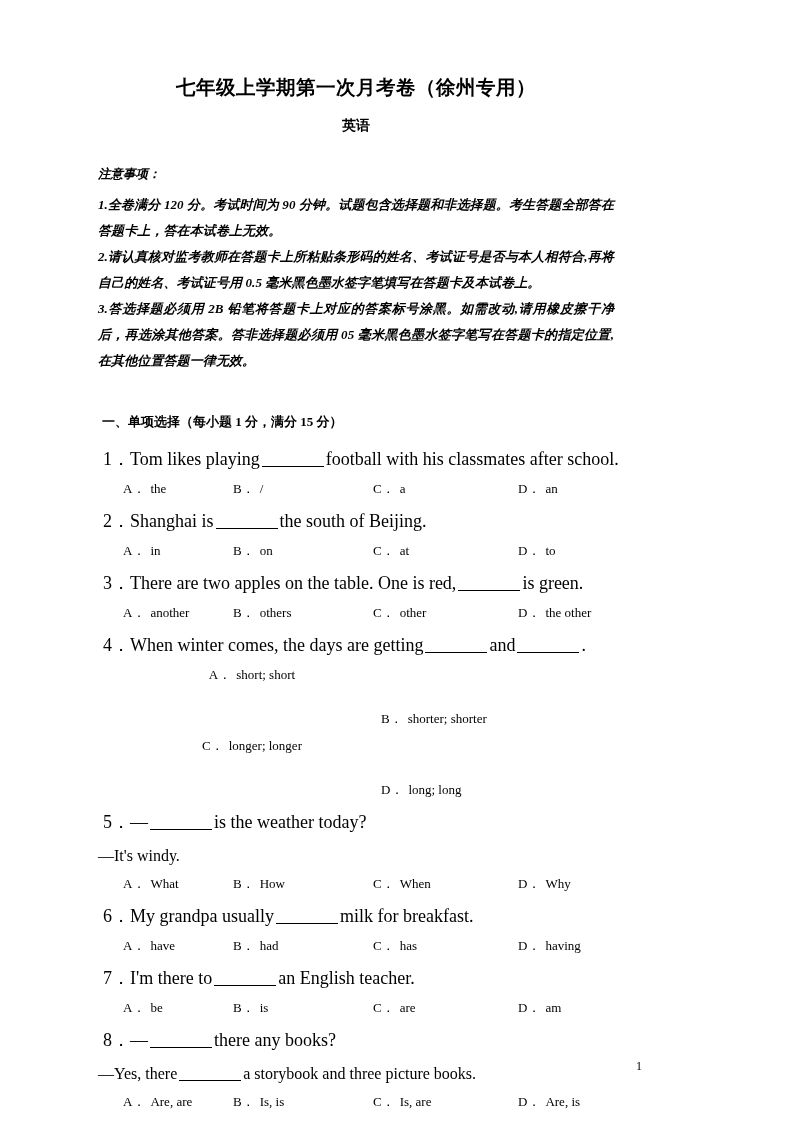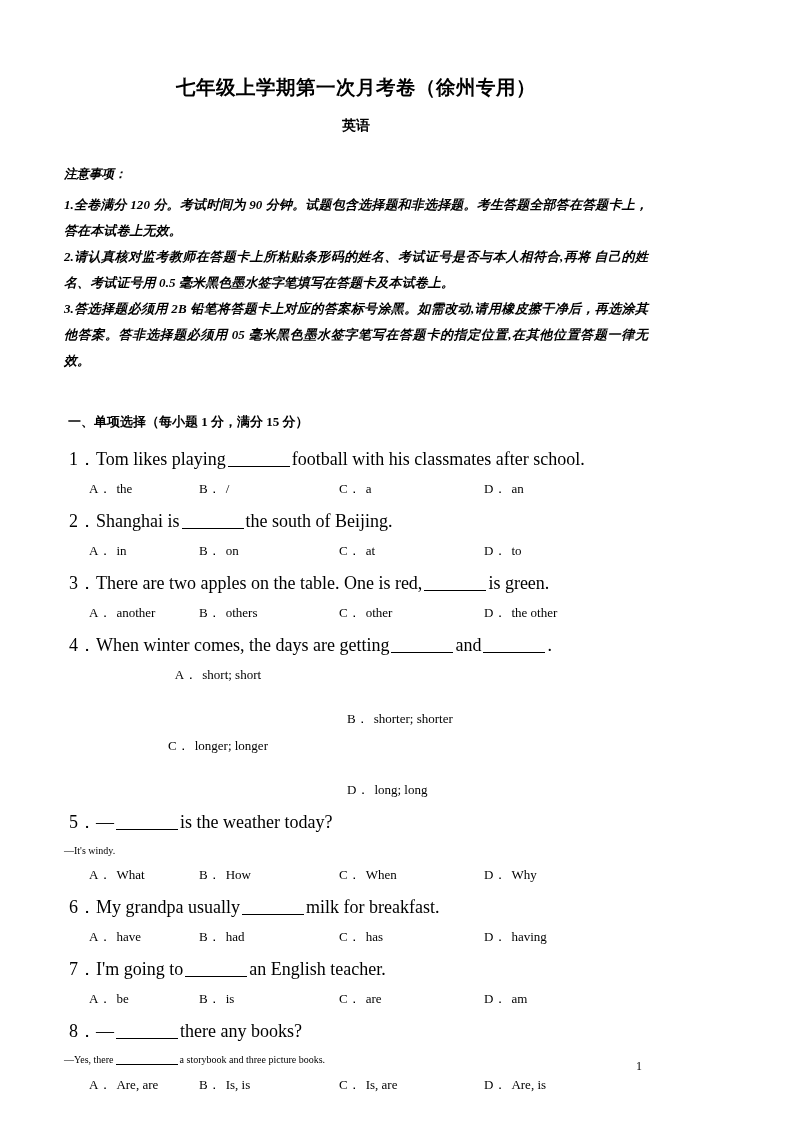--- a/index.html
+++ b/index.html
@@ -14,21 +14,21 @@
     font-family: "Liberation Serif", "DejaVu Serif", serif;
     color: #000000;
     overflow: hidden;
   }
   .page {
     position: absolute;
     left: 0; top: 0;
     width: 712px;
     height: 1122px;
     box-sizing: border-box;
-    padding: 0 64px;
+    padding: 0 98px;
   }
 
   
   .doc-title {
     text-align: center;
     font-size: 19.5px;
     font-weight: 700;
     letter-spacing: 0.5px;
     margin: 0;
     padding-top: 75px;
@@ -87,21 +87,21 @@
     line-height: 1.45;
     margin: 0;
     padding-left: 5px;
     white-space: nowrap;
   }
   .q-num {
     display: inline-block;
     min-width: 20px;
   }
   .q-dialog-line {
-    font-size: 10px;
+    font-size: 16px;
     line-height: 1.45;
     margin: 0;
     padding-top: 9px;
     padding-left: 0px;
     white-space: nowrap;
   }
   .blank {
     display: inline-block;
     border-bottom: 1px solid #000;
     width: 62px;
@@ -186,21 +186,21 @@
       <div class="q-block">
         <p class="q-stem"><span class="q-num">5．</span><span>—</span><span class="blank"></span><span>is the weather today?</span></p>
         <p class="q-dialog-line">—It's windy.</p>
         <div class="opts four"><span class="opt"><span class="lab">A．</span><span>What</span></span><span class="opt"><span class="lab">B．</span><span>How</span></span><span class="opt"><span class="lab">C．</span><span>When</span></span><span class="opt"><span class="lab">D．</span><span>Why</span></span></div>
       </div>
       <div class="q-block">
         <p class="q-stem"><span class="q-num">6．</span><span>My grandpa usually</span><span class="blank"></span><span>milk for breakfast.</span></p>
         <div class="opts four"><span class="opt"><span class="lab">A．</span><span>have</span></span><span class="opt"><span class="lab">B．</span><span>had</span></span><span class="opt"><span class="lab">C．</span><span>has</span></span><span class="opt"><span class="lab">D．</span><span>having</span></span></div>
       </div>
       <div class="q-block">
-        <p class="q-stem"><span class="q-num">7．</span><span>I'm going to</span><span class="blank"></span><span>an English teacher.</span></p>
+        <p class="q-stem"><span class="q-num">7．</span><span>I'm there to</span><span class="blank"></span><span>an English teacher.</span></p>
         <div class="opts four"><span class="opt"><span class="lab">A．</span><span>be</span></span><span class="opt"><span class="lab">B．</span><span>is</span></span><span class="opt"><span class="lab">C．</span><span>are</span></span><span class="opt"><span class="lab">D．</span><span>am</span></span></div>
       </div>
       <div class="q-block">
         <p class="q-stem"><span class="q-num">8．</span><span>—</span><span class="blank"></span><span>there any books?</span></p>
         <p class="q-dialog-line"><span>—Yes, there</span><span class="blank"></span><span>a storybook and three picture books.</span></p>
         <div class="opts four"><span class="opt"><span class="lab">A．</span><span>Are, are</span></span><span class="opt"><span class="lab">B．</span><span>Is, is</span></span><span class="opt"><span class="lab">C．</span><span>Is, are</span></span><span class="opt"><span class="lab">D．</span><span>Are, is</span></span></div>
       </div>
     </div>
 
   <div class="page-number">1</div>

